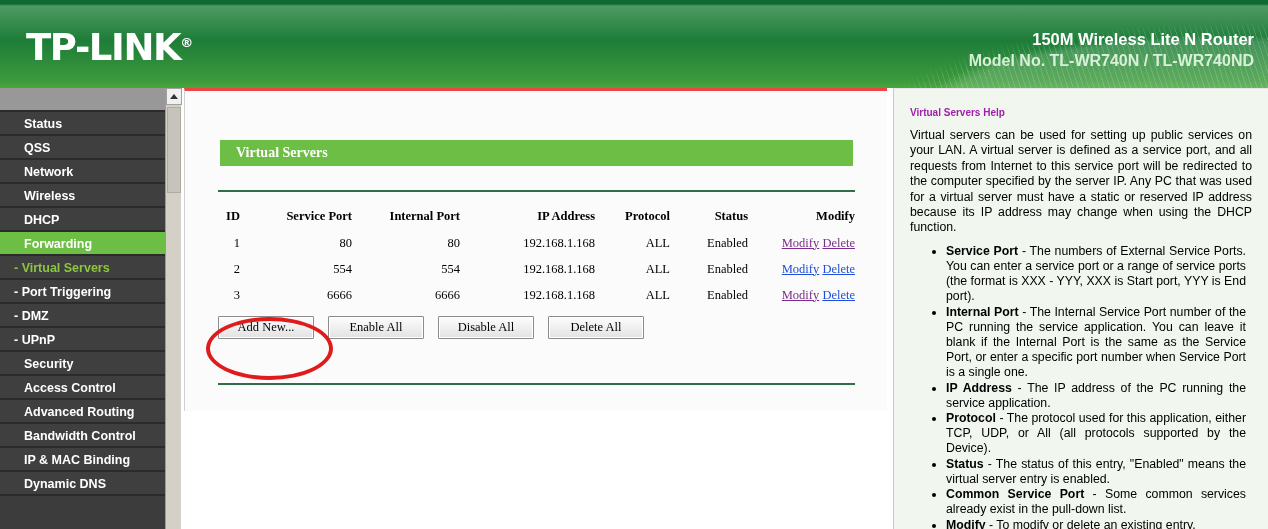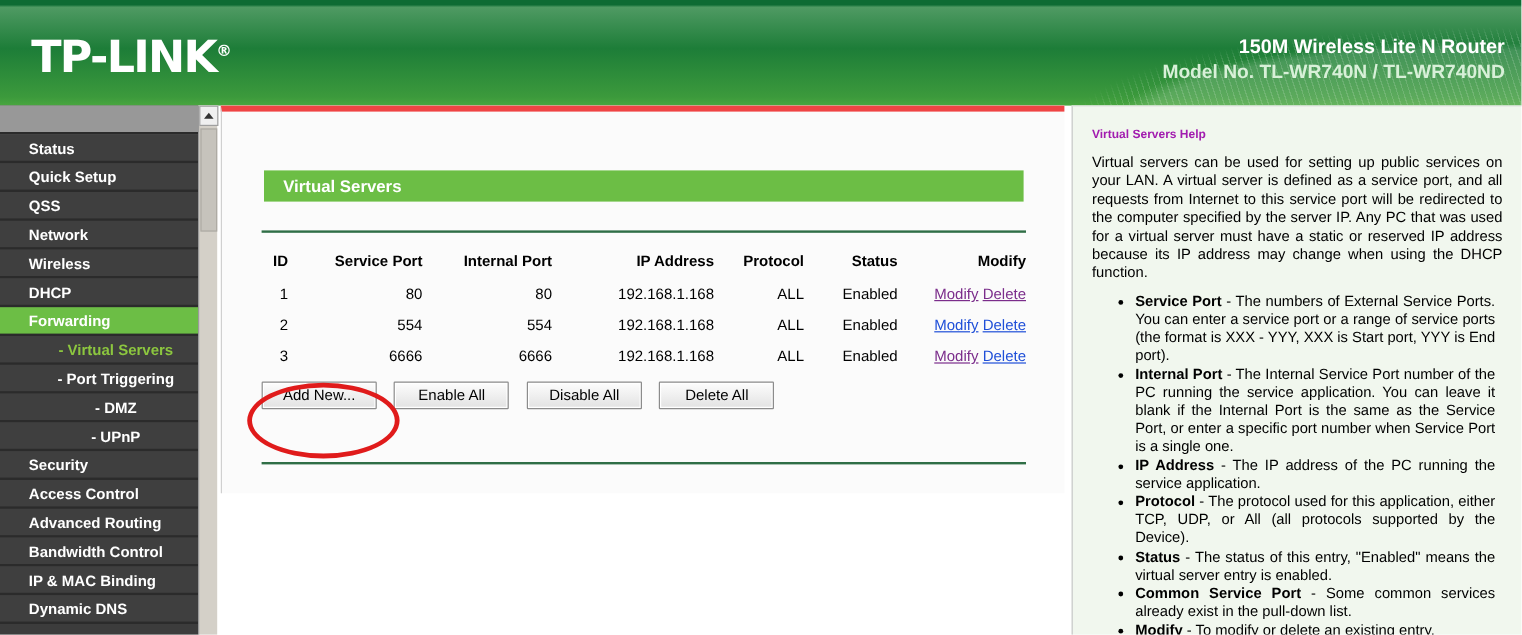--- a/index.html
+++ b/index.html
@@ -45,42 +45,42 @@
   #sidebar .spacer { height:24px; background:#989898; border-bottom:2px solid #2b2b2b; }
   .nav-item {
     height:24px; line-height:24px;
     color:#ffffff; font-size:12.5px; font-weight:bold;
     padding-left:24px;
     background:#3f3f3f;
     border-bottom:2px solid #2b2b2b;
     white-space:nowrap; overflow:hidden;
   }
   .nav-item.active { background:#6cbe45; color:#ffffff; }
-  .nav-item.sub { padding-left:28px; color:#8cc63f; font-weight:bold; background:#3f3f3f;text-align:center; }
+  .nav-item.sub { padding-left:14px; color:#8cc63f; font-weight:bold; background:#3f3f3f; }
   .nav-item.sub.plain { color:#ffffff; }
 
   
   #scroll {
     position:absolute; left:165px; top:88px; width:16px; height:441px;
     background:#d4d0c8; border-left:1px solid #9a9a9a;
   }
   #scroll .btn-up {
     width:16px; height:17px; background:#f0f0f0;
     border:1px solid #a0a0a0; display:flex; align-items:center; justify-content:center;
   }
   #scroll .arrow { width:0;height:0;border-left:4px solid transparent;border-right:4px solid transparent;border-bottom:5px solid #333; }
   #scroll .thumb {
     position:absolute; top:19px; left:1px; width:14px; height:86px;
     background:#c6c3bc; border:1px solid #aeaba4;
   }
 
   
   #main {
     position:absolute; left:184px; top:88px; width:703px; height:323px;
-    background:#fbfbfb; border-left:1px solid #d0d0d0; border-top:5px solid #ef4444;
+    background:#fbfbfb; border-left:1px solid #d0d0d0; border-top:3px solid #ef4444;font-family:Liberation Serif, serif;
   }
   #panel-title {
     position:absolute; left:35px; top:49px; width:633px; height:26px;
     background:#6cbe45; color:#ffffff; font-size:14px; font-weight:bold;
     line-height:26px; padding-left:16px;
   }
   #table-rule {
     position:absolute; left:33px; top:99px; width:637px;
     border-top:2px solid #2f6e46;
   }
@@ -149,21 +149,20 @@
   <div id="model-block">
     <div id="model-name">150M Wireless Lite N Router</div>
     <div id="model-no">Model No. TL-WR740N / TL-WR740ND</div>
   </div>
 </div>
 
 <div id="sidebar">
   <div class="spacer"></div>
   <div id="nav-list">
       <div class="nav-item"><span>Status</span></div>
-      <div class="nav-item"><span>Quick Setup</span></div>
       <div class="nav-item"><span>QSS</span></div>
       <div class="nav-item"><span>Network</span></div>
       <div class="nav-item"><span>Wireless</span></div>
       <div class="nav-item"><span>DHCP</span></div>
       <div class="nav-item active"><span>Forwarding</span></div>
       <div class="nav-item sub"><span>- Virtual Servers</span></div>
       <div class="nav-item sub plain"><span>- Port Triggering</span></div>
       <div class="nav-item sub plain"><span>- DMZ</span></div>
       <div class="nav-item sub plain"><span>- UPnP</span></div>
       <div class="nav-item"><span>Security</span></div>

